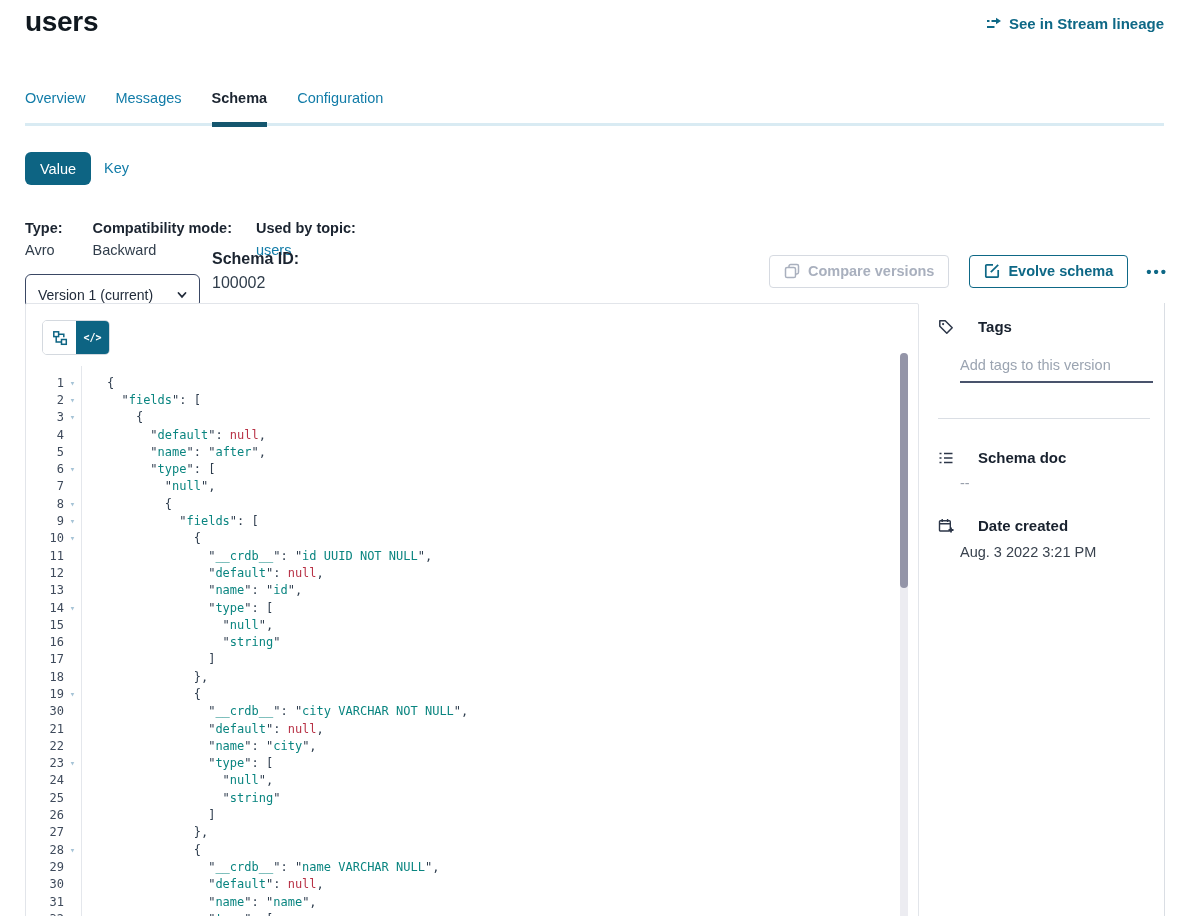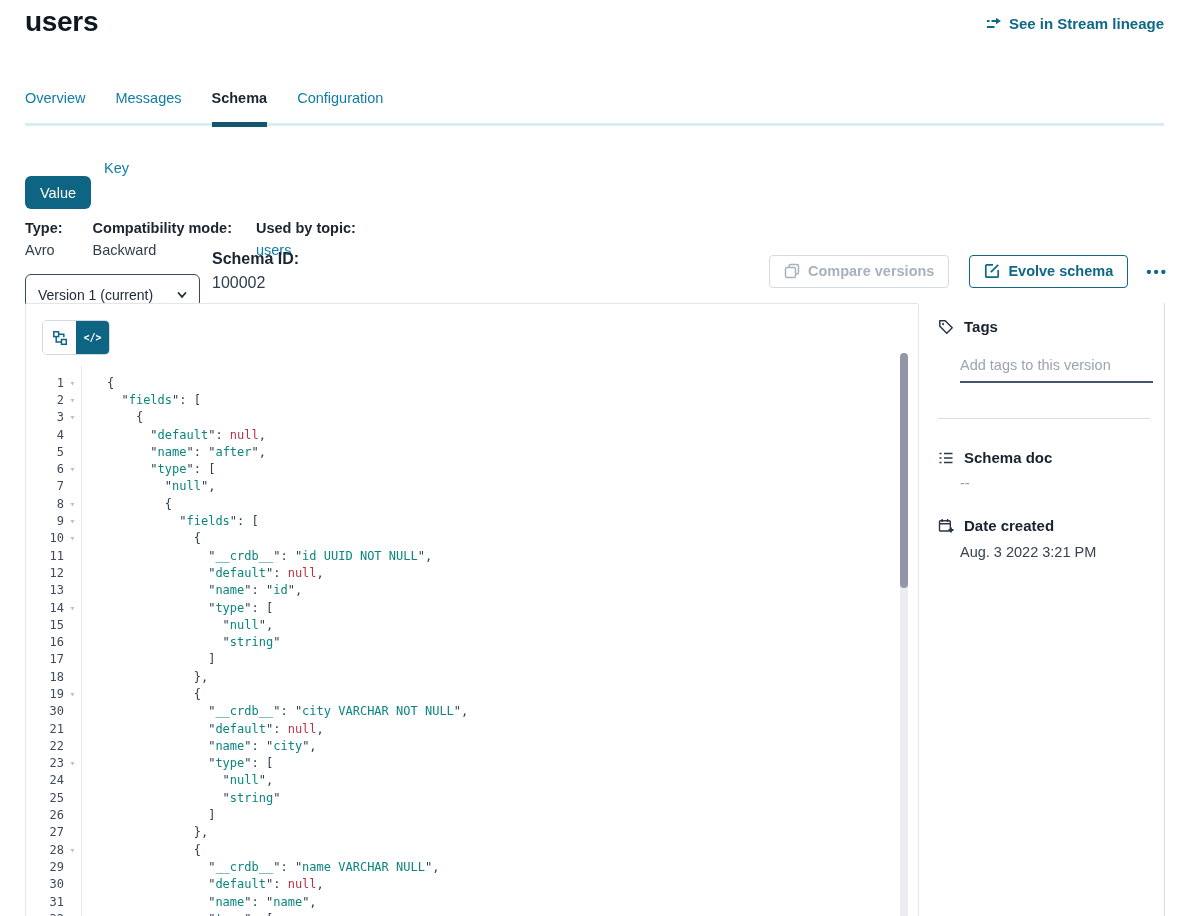--- a/index.html
+++ b/index.html
@@ -14,21 +14,21 @@
   .lineage-link { position:absolute; right:25px; top:15px; display:flex; align-items:center; gap:7px;
     color:#0E6886; font-size:15px; font-weight:600; cursor:pointer; }
   
   .tabs { position:absolute; left:25px; right:25px; top:90px; display:flex; gap:30px;
     border-bottom:3px solid #D9EBF3; font-size:14.5px; font-weight:500; }
   .tab { position:relative; padding-bottom:17px; color:#127CA8; cursor:pointer; }
   .tab.active { color:#1B2430; font-weight:600; }
   .tab.active::after { content:""; position:absolute; left:0; right:0; bottom:-4px; height:5px; background:#14566E; }
   
   .vk-value { position:absolute; left:25px; top:152px; height:33px; padding:0 15px; display:flex; align-items:center;
-    background:#0D6483; color:#fff; font-size:14.5px; font-weight:500; border-radius:6px; border:none; cursor:pointer;margin-top:24px; }
+    background:#0D6483; color:#fff; font-size:14.5px; font-weight:500; border-radius:6px; border:none; cursor:pointer; }
   .vk-key { position:absolute; left:104px; top:160px; color:#127CA8; font-size:14.5px; font-weight:500; cursor:pointer; }
   
   .meta { position:absolute; left:25px; top:220px; display:flex; align-items:center; font-size:14.5px; color:#303D4B; }
   .meta b { color:#1B2430; font-weight:700; }
   .meta .grp { display:flex; gap:6px;flex-direction:column; }
   .meta .gap1 { margin-left:30px; } .meta .gap2 { margin-left:24px; }
   .meta .link { color:#127CA8; cursor:pointer; }
   
   .vbar { position:absolute; left:25px; right:17px; top:254px; height:34px; display:flex; align-items:center; }
   .select { width:175px; height:34px; border:1px solid #3A4764; border-radius:6px; background:#fff;
@@ -57,21 +57,21 @@
   .fold { width:17px; flex-shrink:0; text-align:center; color:#A5C3D6; font-size:9px; }
   .lc { white-space:pre; padding-left:26px; }
   .lc .q, .lc .punct { color:#2E3D4E; }
   .lc .key, .lc .str { color:#0A8580; }
   .lc .kw { color:#B83246; }
   
   .scroll-track { position:absolute; right:10px; top:49px; bottom:0; width:8px; background:#ECECF1; border-radius:4px; }
   .scroll-thumb { position:absolute; top:0; left:0; width:8px; height:235px; background:#9495A8; border-radius:4px; }
   
   .sidebar { position:absolute; left:936px; top:303px; width:229px; height:613px; border-right:1px solid #DADEE4; }
-  .sb-head { position:absolute; display:flex; align-items:flex-end; gap:10px; font-size:15px; font-weight:700; color:#18212E; }
+  .sb-head { position:absolute; display:flex; align-items:flex-end; gap:24px; font-size:15px; font-weight:700; color:#18212E; }
   .sb-tags-head { left:2px; top:15px; }
   .tags-input { position:absolute; left:24px; top:54px; width:193px; border:none; outline:none;
     border-bottom:2px solid #49536C; padding:0 0 8px 0; font-size:14.5px; font-family:inherit; color:#1B2430; background:transparent; }
   .tags-input::placeholder { color:#9BA4B1; }
   .sb-divider { position:absolute; left:2px; right:14px; top:115px; height:1px; background:#DADEE4; }
   .sb-doc-head { left:2px; top:146px; }
   .sb-doc-val { position:absolute; left:24px; top:172px; font-size:14.5px; color:#99A0AC; }
   .sb-date-head { left:2px; top:214px; }
   .sb-date-val { position:absolute; left:24px; top:241px; font-size:14.5px; color:#39424E; }
   .icon16 { width:16px; height:16px; flex-shrink:0; }

